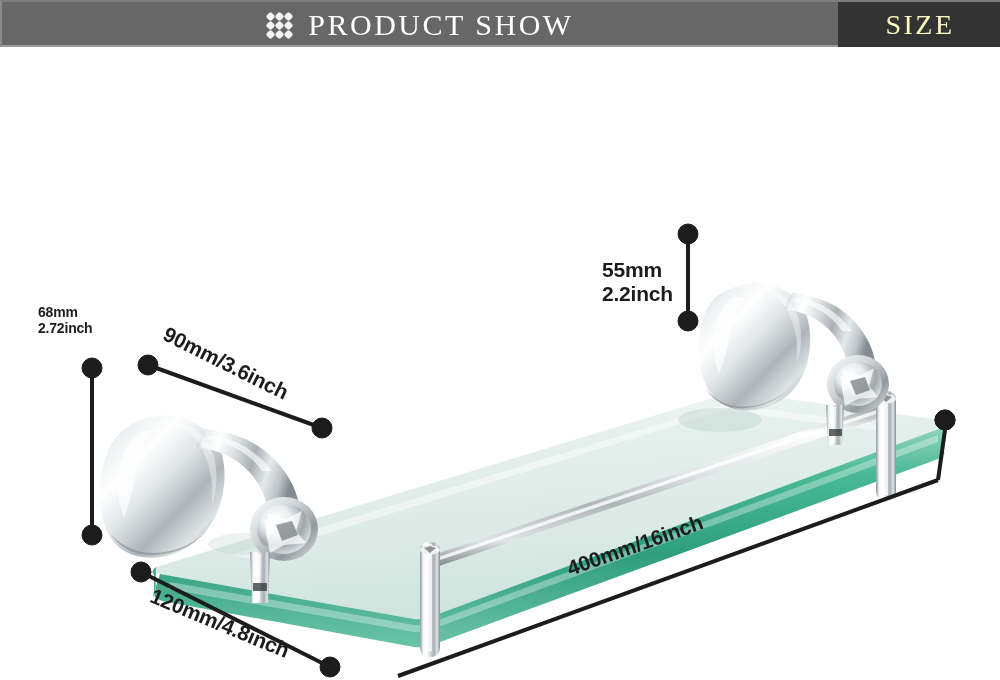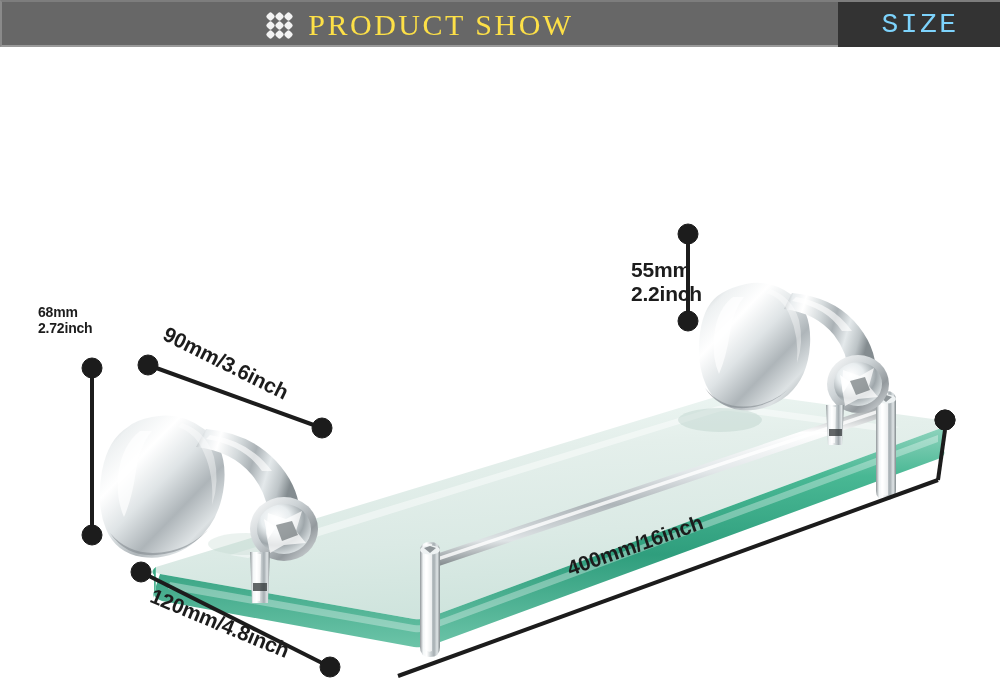--- a/index.html
+++ b/index.html
@@ -39,49 +39,49 @@
   .grid-icon i:nth-child(3){left:19px;top:1px}
   .grid-icon i:nth-child(4){left:1px;top:10px}
   .grid-icon i:nth-child(5){left:10px;top:10px}
   .grid-icon i:nth-child(6){left:19px;top:10px}
   .grid-icon i:nth-child(7){left:1px;top:19px}
   .grid-icon i:nth-child(8){left:10px;top:19px}
   .grid-icon i:nth-child(9){left:19px;top:19px}
 
   .header-title{
     font-family:"Liberation Serif", serif;
-    font-size:30px;letter-spacing:2.5px;color:#fde047;
+    font-size:30px;letter-spacing:2.5px;color:#ffffff;
     white-space:nowrap;line-height:1;
   }
   .size-badge{
     position:absolute;left:836px;top:0;width:164px;height:45px;
     background:#333333;
     display:flex;align-items:center;justify-content:center;
   }
   .size-badge span{
-    font-family:Liberation Mono, monospace;
-    font-size:28px;letter-spacing:2.5px;color:#7dd3fc;line-height:1;
+    font-family:Liberation Serif, serif;
+    font-size:28px;letter-spacing:2.5px;color:#fef9c3;line-height:1;
   }
 
   
   #art{position:absolute;left:0;top:47px;width:1000px;height:633px;}
   #art svg{display:block;width:1000px;height:633px;}
 
   
   .dim{
     position:absolute;
     font-family:"Liberation Sans", sans-serif;
     font-weight:bold;
     color:#1c1c1c;
     white-space:nowrap;
     line-height:1.12;
     letter-spacing:-0.2px;
   }
   .dim-68{ left:38px; top:305px; font-size:14px; text-align:left;}
-  .dim-55{ left:631px; top:258px; font-size:21px; text-align:left;}
+  .dim-55{ left:602px; top:258px; font-size:21px; text-align:left;}
   .dim-90{ left:170px; top:322px; font-size:21px;
            transform:rotate(26.5deg); transform-origin:left top;}
   .dim-400{left:564px; top:558px; font-size:21px;
            transform:rotate(-19.5deg); transform-origin:left top;}
   .dim-120{left:156px; top:584px; font-size:21px;
            transform:rotate(22.5deg); transform-origin:left top;}
 </style>
 </head>
 <body>
 

